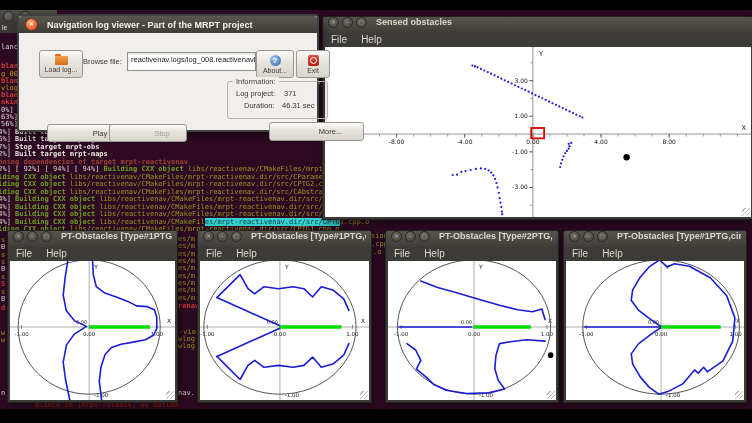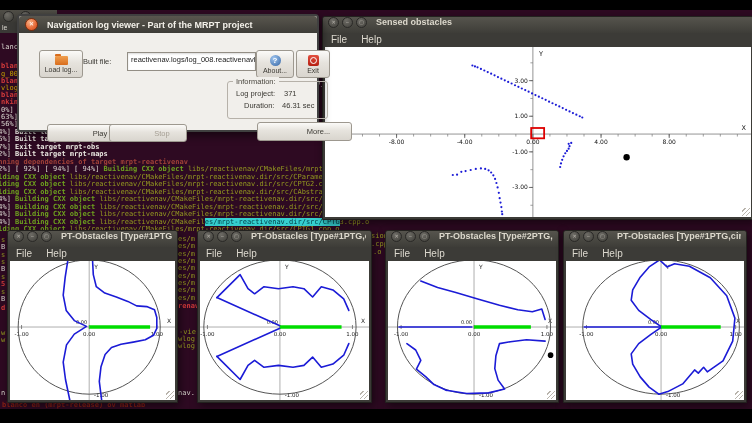--- a/index.html
+++ b/index.html
@@ -13,21 +13,21 @@
   
   #terminal-layer{position:absolute;left:0;top:0;width:752px;height:423px;
     font-family:"DejaVu Sans Mono",monospace;font-size:7px;line-height:7px;z-index:1;}
   .tline{position:absolute;left:-6px;white-space:pre;}
   .tfrag{position:absolute;white-space:pre;}
   .t-w{color:#d8d5ce;} .t-wb{color:#e8e6df;font-weight:bold;}
   .t-g{color:#6ea11e;font-weight:bold;} .t-o{color:#949a20;}
   .t-r{color:#d43b3b;font-weight:bold;text-align:right;} .t-y{color:#c5a000;}
   .t-m{color:#a04038;font-weight:bold;}
   .t-sel{background:#35d0d0;color:#003a44;}
-  .t-dr{color:#8a2015;font-weight:bold;}
+  .t-dr{color:#8a2015;font-weight:bold;margin-left:33px;}
 
   
   .bgwin{position:absolute;left:0;top:10px;width:54px;height:13px;z-index:2;
     background:linear-gradient(#504e47,#3a3935);border-bottom:1px solid #2c2b28;
     display:flex;align-items:center;padding-left:3px;gap:3px;}
   .bgmenu{position:absolute;left:0;top:23px;width:17px;height:10px;background:#3a3936;
     color:#d8d5cd;font-size:7px;line-height:10px;padding-left:2px;z-index:2;}
 
   
   .pwin{position:absolute;background:#3c3b37;border:1px solid #23221f;
@@ -89,21 +89,21 @@
   svg{display:block;}
 </style>
 </head>
 <body>
 
 <div class="screen">
   <div class="desktop"></div>
   <div id="terminal-layer">
       <div class="tline" style="top: 129px;"><span class="t-w">74%] </span><span class="t-wb">Built target mrpt-opengl</span></div>
       <div class="tline" style="top: 136px;"><span class="t-w">76%] </span><span class="t-wb">Built target mrpt-gui</span></div>
-      <div class="tline" style="top: 144px;"><span class="t-w">87%] </span><span class="t-wb">Exit target mrpt-obs</span></div>
+      <div class="tline" style="top: 144px;"><span class="t-w">87%] </span><span class="t-wb">Stop target mrpt-obs</span></div>
       <div class="tline" style="top: 151px;"><span class="t-w">92%] </span><span class="t-wb">Built target mrpt-maps</span></div>
       <div class="tline" style="top: 159px;"><span class="t-m">anning dependencies of target mrpt-reactivenav</span></div>
       <div class="tline" style="top: 166px;"><span class="t-w">92%] [ 92%] [ 94%] [ 94%] </span><span class="t-g">Building CXX object </span><span class="t-o">libs/reactivenav/CMakeFiles/mrpt-reactivenav.dir/src/CLogFileRecord.cpp.o</span></div>
       <div class="tline" style="top: 174px;"><span class="t-g">ilding CXX object </span><span class="t-o">libs/reactivenav/CMakeFiles/mrpt-reactivenav.dir/src/CParameterizedTrajectoryGenerator.cpp.o</span></div>
       <div class="tline" style="top: 181px;"><span class="t-g">ilding CXX object </span><span class="t-o">libs/reactivenav/CMakeFiles/mrpt-reactivenav.dir/src/CPTG2.cpp.o</span></div>
       <div class="tline" style="top: 189px;"><span class="t-g">ilding CXX object </span><span class="t-o">libs/reactivenav/CMakeFiles/mrpt-reactivenav.dir/src/CAbstractReactiveNavigationSystem.cpp.o</span></div>
       <div class="tline" style="top: 196px;"><span class="t-w">94%] </span><span class="t-g">Building CXX object </span><span class="t-o">libs/reactivenav/CMakeFiles/mrpt-reactivenav.dir/src/CPTG4.cpp.o</span></div>
       <div class="tline" style="top: 204px;"><span class="t-w">94%] </span><span class="t-g">Building CXX object </span><span class="t-o">libs/reactivenav/CMakeFiles/mrpt-reactivenav.dir/src/CPRRTNavigator.cpp.o</span></div>
       <div class="tline" style="top: 211px;"><span class="t-w">94%] </span><span class="t-g">Building CXX object </span><span class="t-o">libs/reactivenav/CMakeFiles/mrpt-reactivenav.dir/src/CHolonomicLogFileRecord.cpp.o</span></div>
       <div class="tline" style="top: 219px;"><span class="t-w">94%] </span><span class="t-g">Building CXX object </span><span class="t-o">libs/reactivenav/CMakeFil</span><span class="t-sel">es/mrpt-reactivenav.dir/src/CPTG</span><span class="t-o">3.cpp.o</span></div>
@@ -161,21 +161,21 @@
   <div class="nwin">
     <div class="ntitle">
       <i class="nclose">✕</i>
       <span class="ntext">Navigation log viewer - Part of the MRPT project</span>
     </div>
     <div class="nbody">
       <div class="btn toolbtn" style="left:20px;top:17px;width:40px;height:24px;">
         <span class="folder"></span>
         <span style="font-size:7px;">Load log...</span>
       </div>
-      <span class="lbl" style="left:64px;top:24px;">Built file:</span>
+      <span class="lbl" style="left:64px;top:24px;">Browse file:</span>
       <div class="field" style="left:108px;top:19px;width:124px;height:15px;">reactivenav.logs/log_008.reactivenavlog</div>
       <div class="btn toolbtn" style="left:237px;top:17px;width:34px;height:24px;">
         <span class="qicon">?</span>
         <span style="font-size:7px;">About...</span>
       </div>
       <div class="btn toolbtn" style="left:277px;top:17px;width:30px;height:24px;">
         <span class="xicon">
             <i class="ring"></i>
           </span>
         <span style="font-size:7px;">Exit</span>
@@ -186,21 +186,21 @@
         <span class="dis">Stop</span>
       </div>
 
       <div class="grp" style="left:208px;top:48px;width:99px;height:36px;">
         <span class="grplabel">Information:</span>
         <span class="lbl" style="left:8px;top:7px;">Log project:</span>
         <span class="lbl" style="left:56px;top:7px;">371</span>
         <span class="lbl" style="left:16px;top:19px;">Duration:</span>
         <span class="lbl" style="left:54px;top:19px;">46.31 sec</span>
       </div>
-      <div class="btn" style="left:238px;top:89px;width:65px;height:17px;">More...</div>
+      <div class="btn" style="left:250px;top:89px;width:65px;height:17px;">More...</div>
     </div>
   </div>
 
   <div class="pwin" style="left:322px;top:16px;width:430px;height:202px;">
     <div class="ptitle">
       <i class="wb">✕</i>
       <i class="wb">–</i>
       <i class="wb">▢</i>
       <span class="ptext">Sensed obstacles</span>
     </div>

